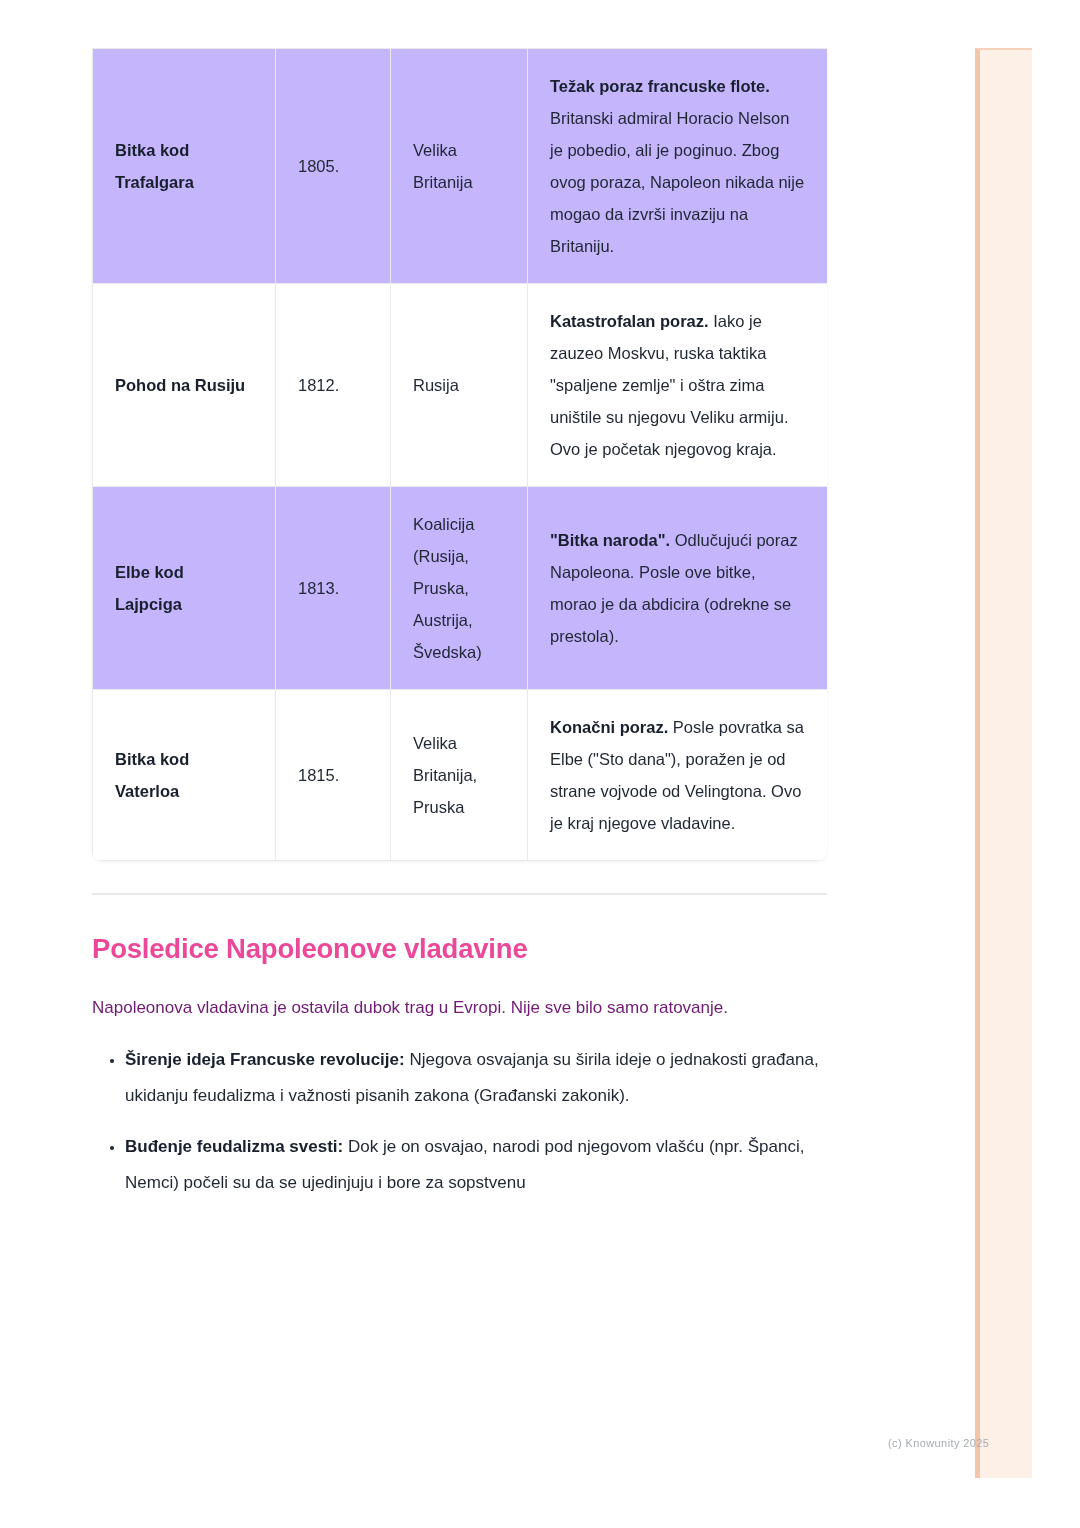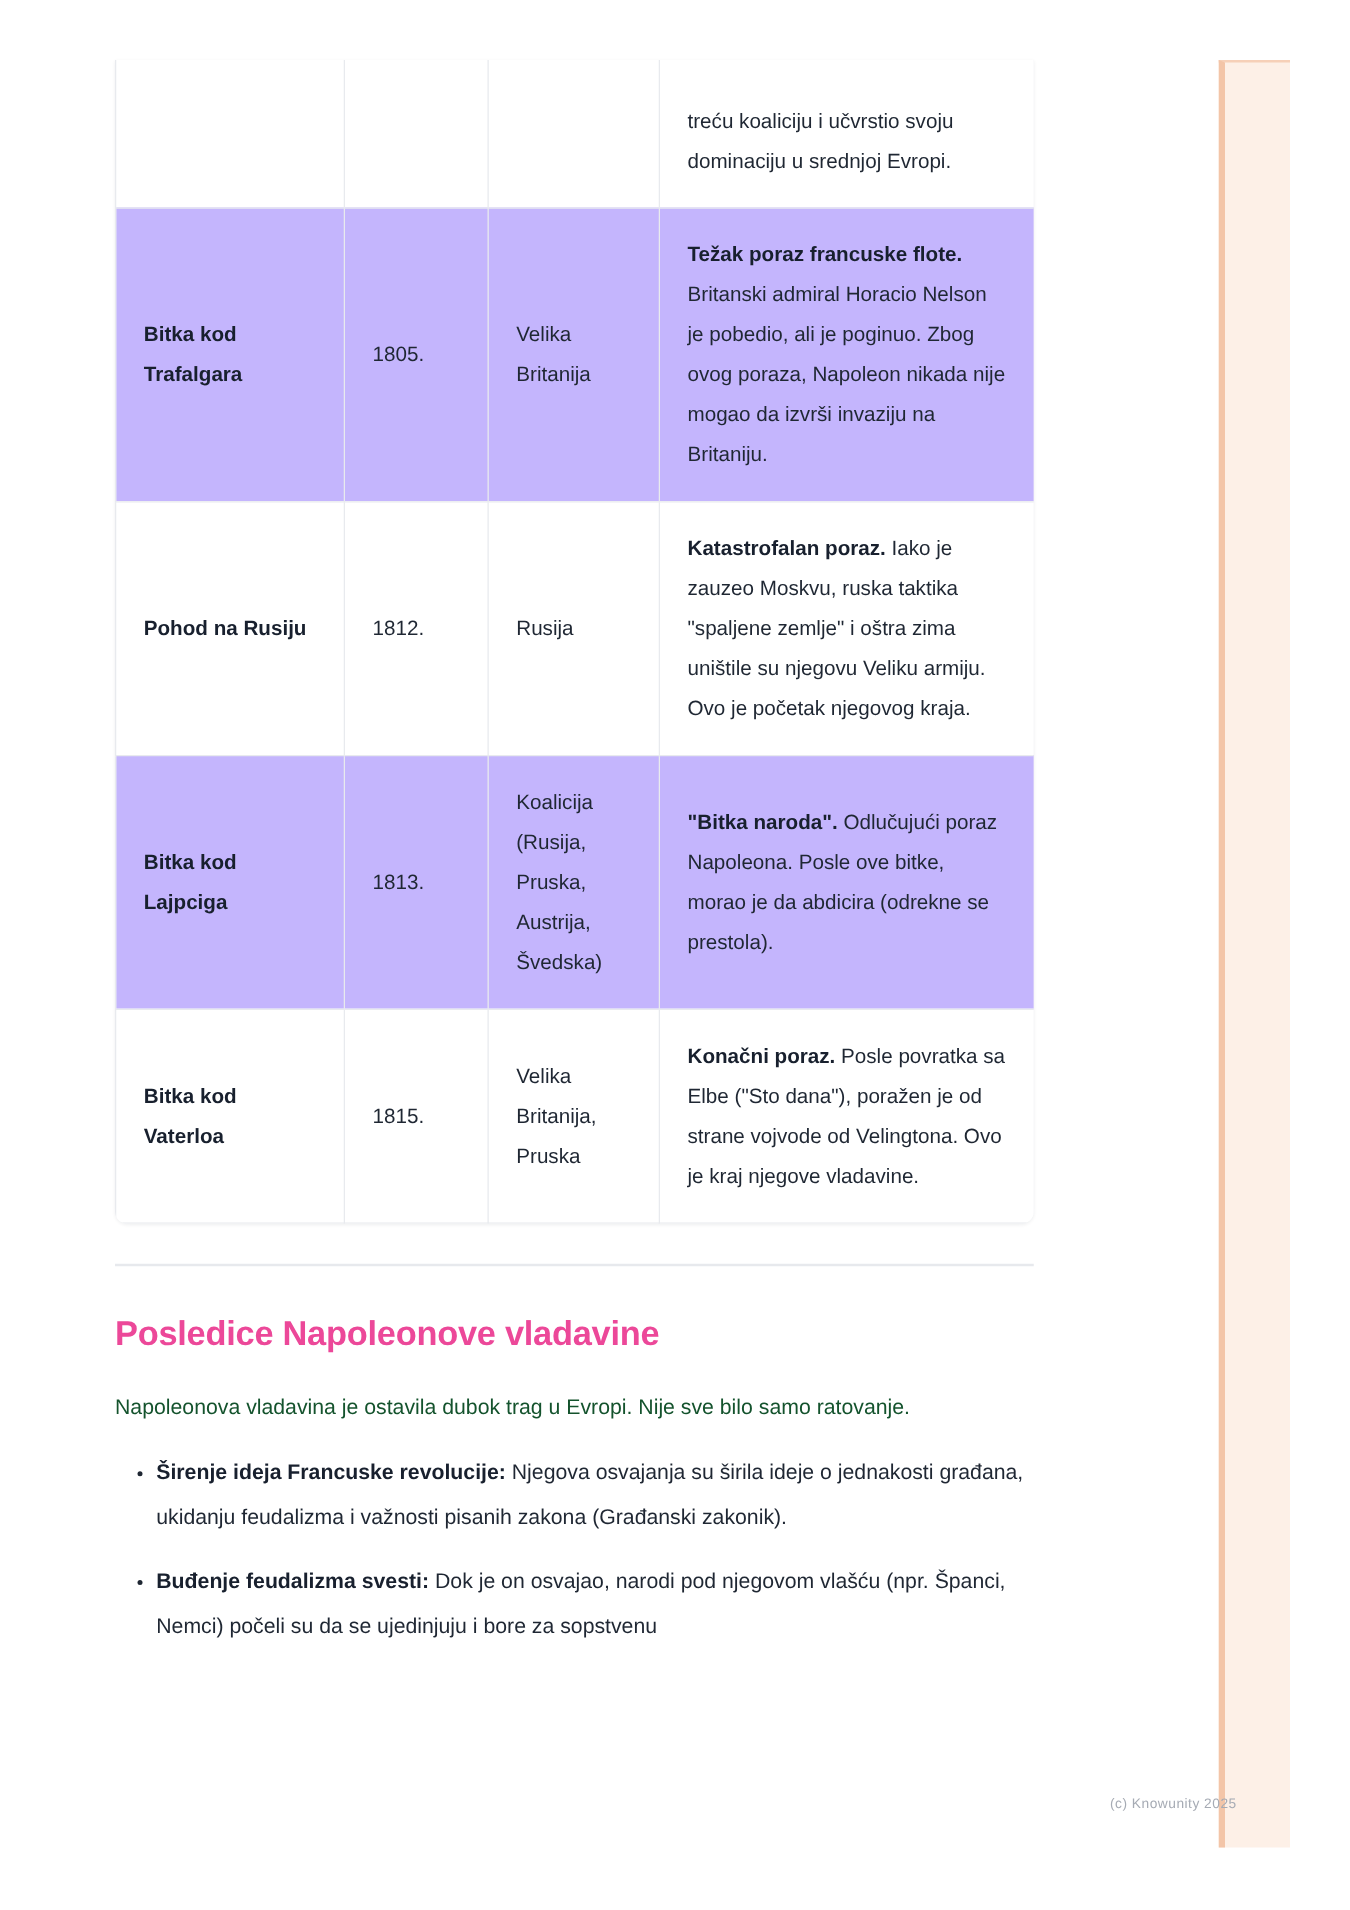--- a/index.html
+++ b/index.html
@@ -87,21 +87,21 @@
     font-size: 27.5px;
     font-weight: 700;
     letter-spacing: -0.2px;
     color: #ec4899;
   }
   p.intro {
     margin-top: 26px;
     font-size: 17px;
     line-height: 33px;
     text-align: justify;
-    color: #14532d;
+    color: #701a75;
   }
   ul.bullets {
     margin-top: 18px;
     padding-left: 33px;
     list-style: disc outside;
   }
   ul.bullets li {
     margin-top: 15px;
     font-size: 17px;
     line-height: 36px;
@@ -122,40 +122,34 @@
 
     <div class="table-wrap">
       <table class="battles">
         <colgroup>
           <col style="width:183px">
           <col style="width:115px">
           <col style="width:137px">
           <col style="width:300px">
         </colgroup>
         <tbody>
-          <tr class="cut">
-            <td class="c-name"></td>
-            <td class="c-year"></td>
-            <td class="c-opp"></td>
-            <td class="c-desc"><span>treću koaliciju i učvrstio svoju dominaciju u srednjoj Evropi.</span></td>
-          </tr>
           <tr class="striped">
             <td class="c-name">Bitka kod Trafalgara</td>
             <td class="c-year">1805.</td>
             <td class="c-opp">Velika Britanija</td>
             <td class="c-desc"><span class="lead">Težak poraz francuske flote.</span> <span>Britanski admiral Horacio Nelson je pobedio, ali je poginuo. Zbog ovog poraza, Napoleon nikada nije mogao da izvrši invaziju na Britaniju.</span></td>
           </tr>
           <tr>
             <td class="c-name">Pohod na Rusiju</td>
             <td class="c-year">1812.</td>
             <td class="c-opp">Rusija</td>
             <td class="c-desc"><span class="lead">Katastrofalan poraz.</span> <span>Iako je zauzeo Moskvu, ruska taktika "spaljene zemlje" i oštra zima uništile su njegovu Veliku armiju. Ovo je početak njegovog kraja.</span></td>
           </tr>
           <tr class="striped">
-            <td class="c-name">Bitka kod Lajpciga</td>
+            <td class="c-name">Elbe kod Lajpciga</td>
             <td class="c-year">1813.</td>
             <td class="c-opp">Koalicija (Rusija, Pruska, Austrija, Švedska)</td>
             <td class="c-desc"><span class="lead">"Bitka naroda".</span> <span>Odlučujući poraz Napoleona. Posle ove bitke, morao je da abdicira (odrekne se prestola).</span></td>
           </tr>
           <tr>
             <td class="c-name">Bitka kod Vaterloa</td>
             <td class="c-year">1815.</td>
             <td class="c-opp">Velika Britanija, Pruska</td>
             <td class="c-desc"><span class="lead">Konačni poraz.</span> <span>Posle povratka sa Elbe ("Sto dana"), poražen je od strane vojvode od Velingtona. Ovo je kraj njegove vladavine.</span></td>
           </tr>

